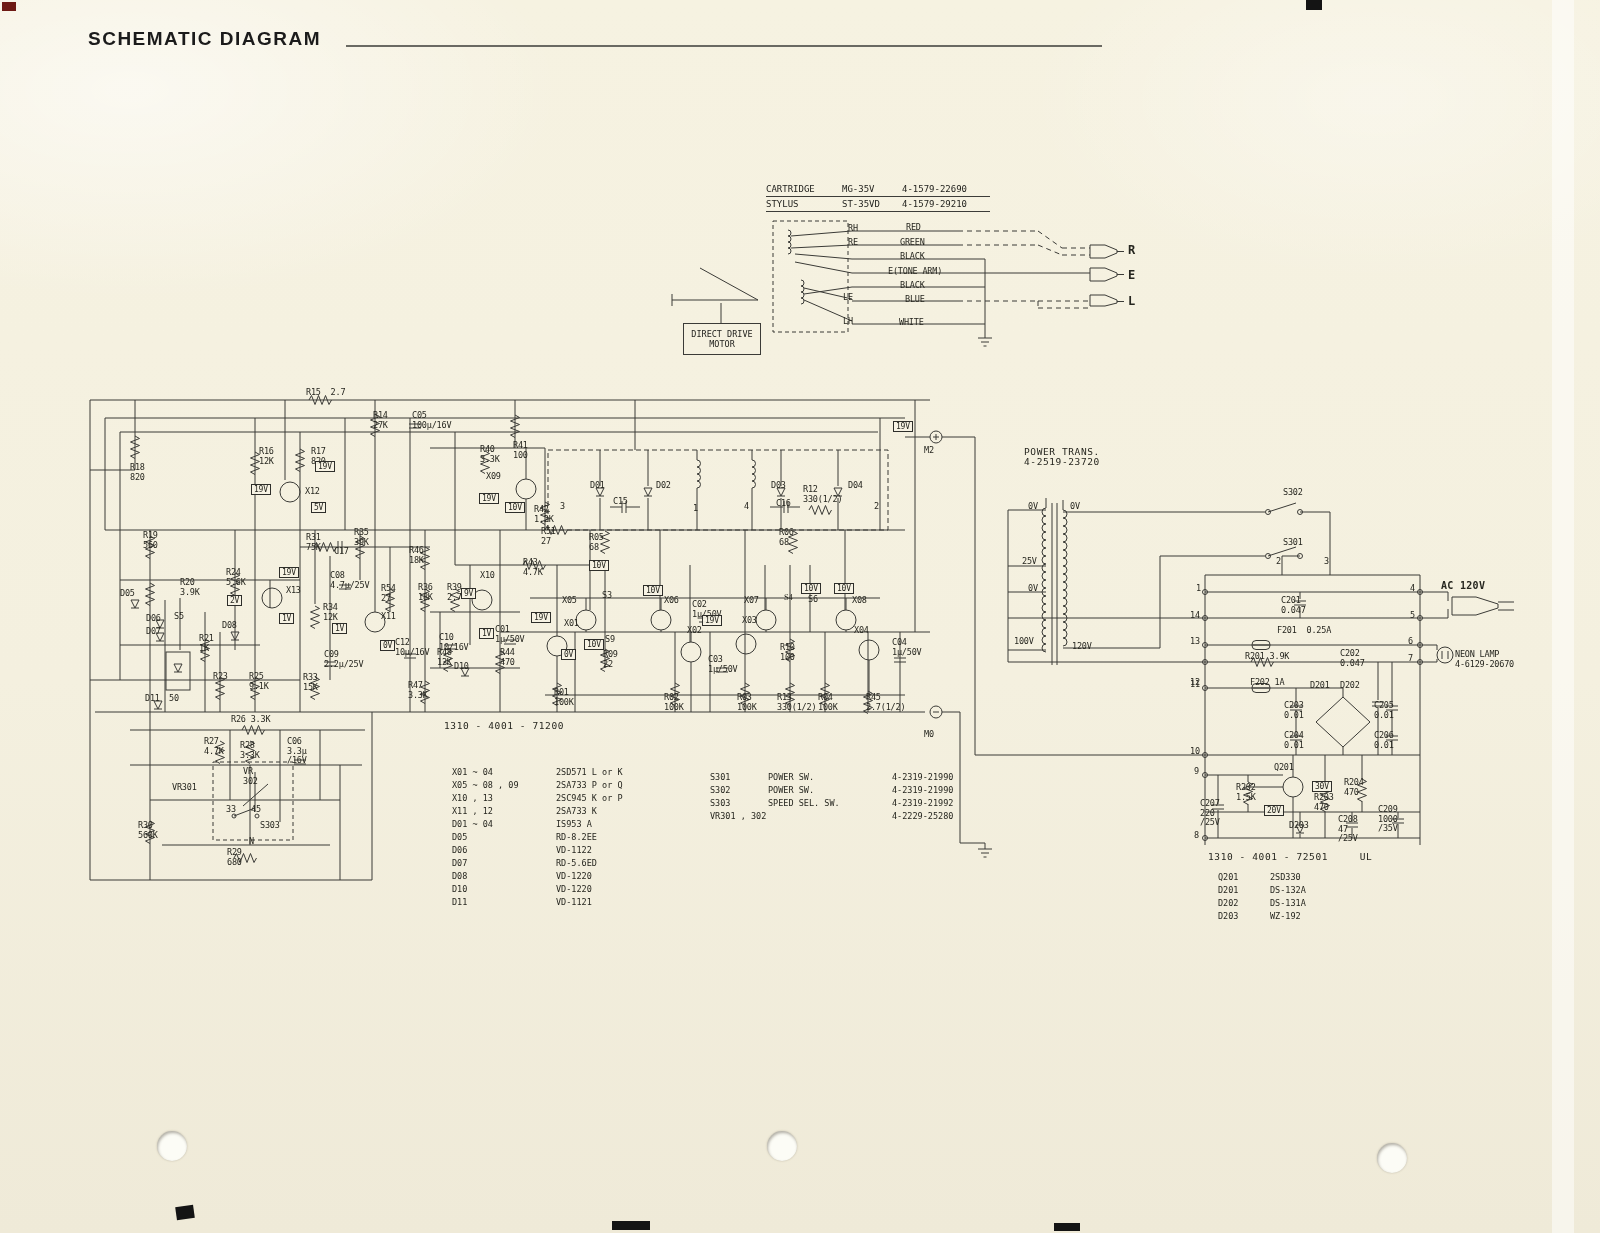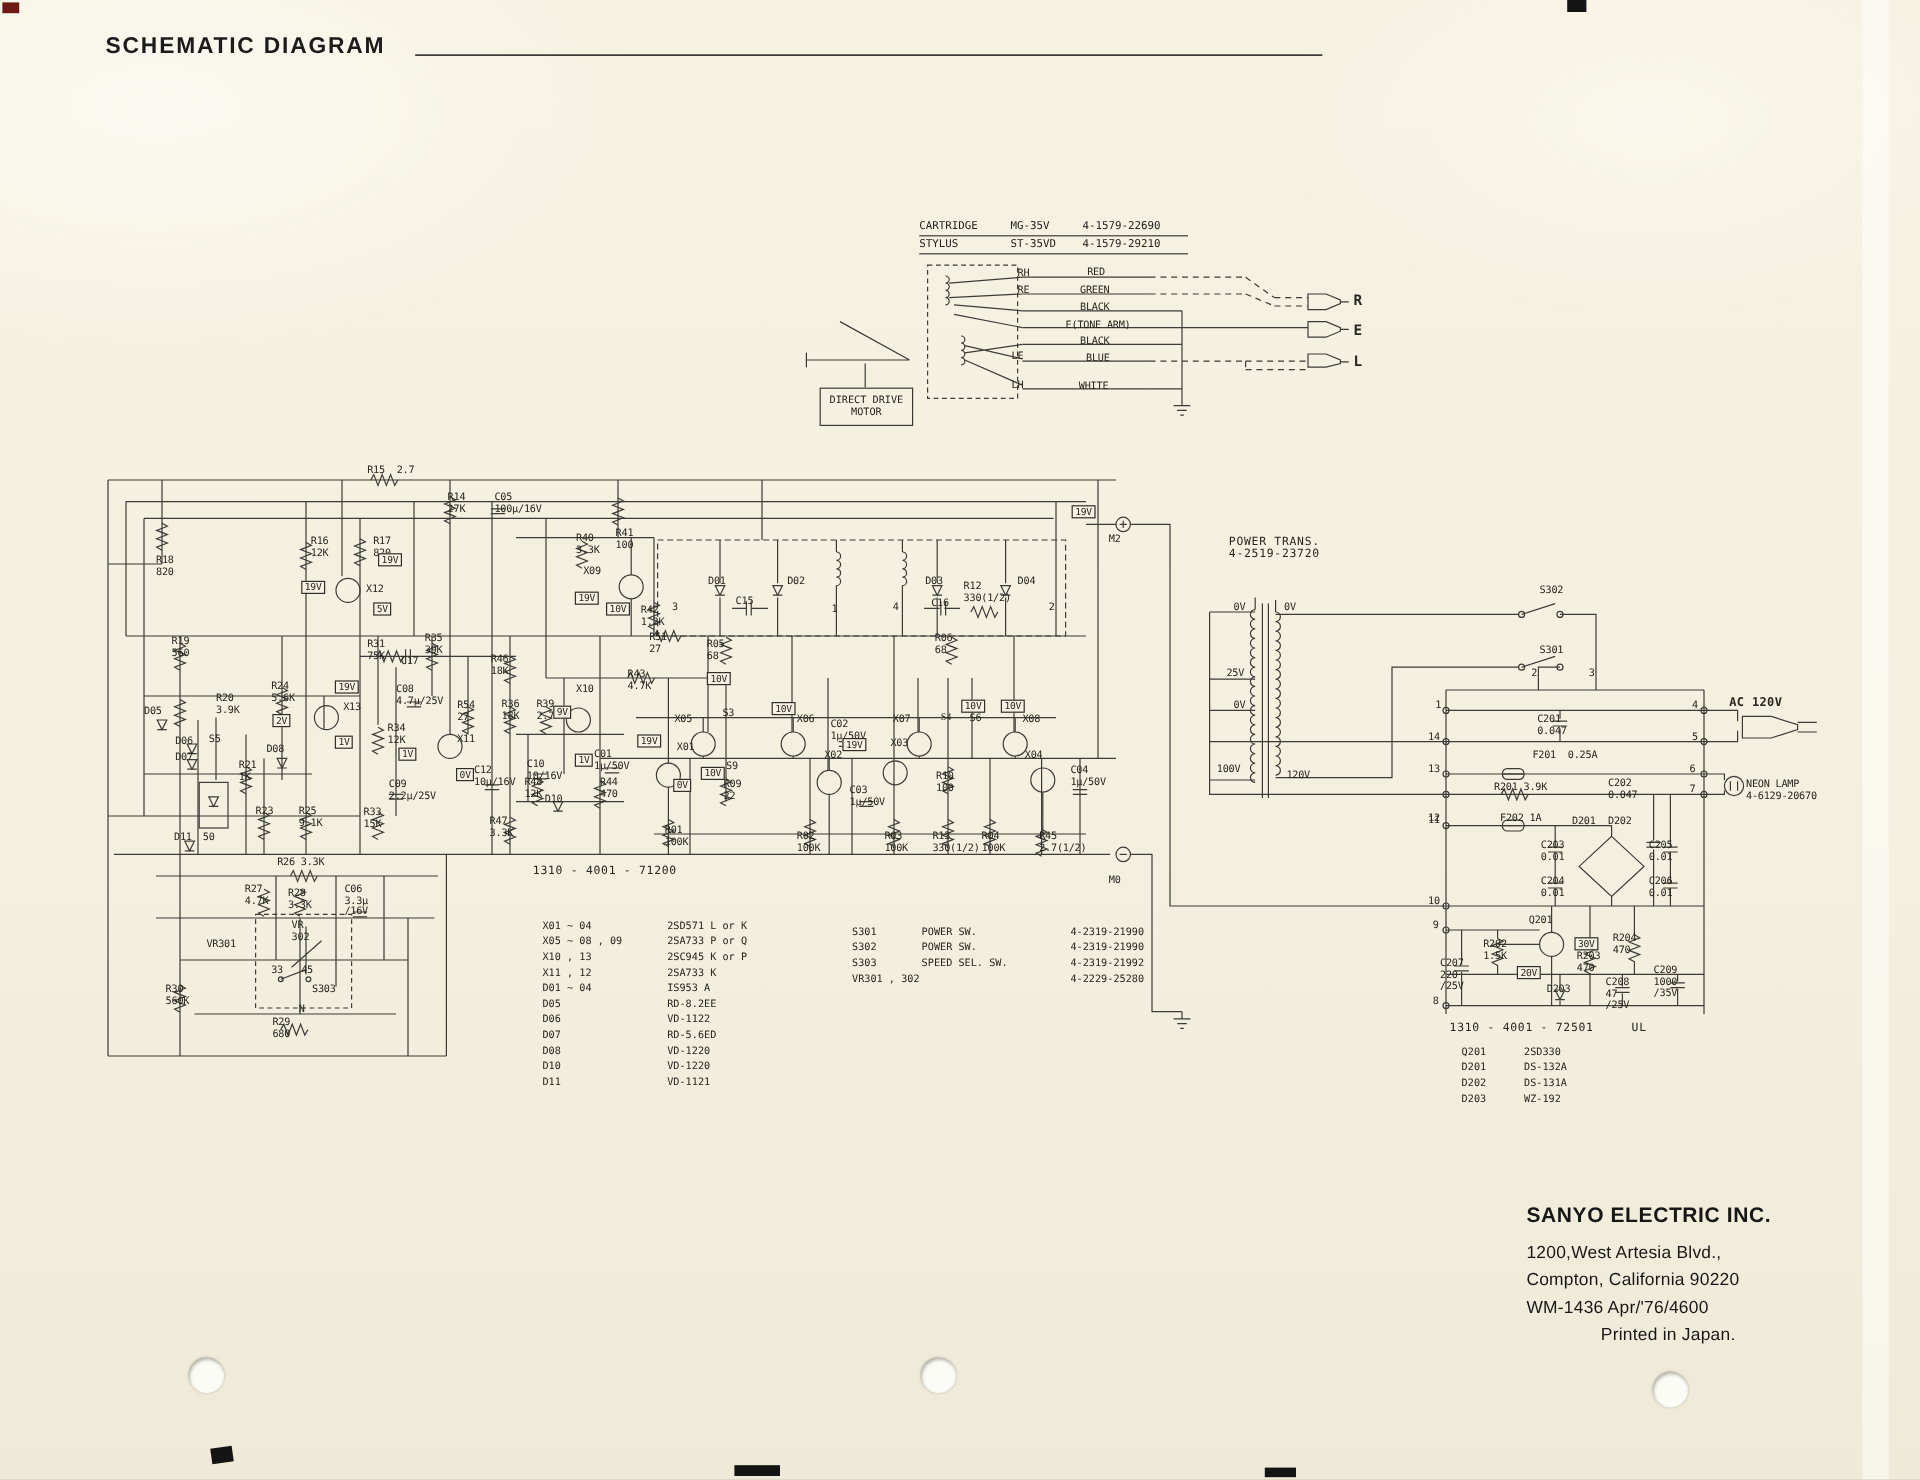--- a/index.html
+++ b/index.html
@@ -658,27 +658,20 @@
       <div class="row">
         <span class="cell">D202</span>
         <span class="cell">DS-131A</span>
       </div>
       <div class="row">
         <span class="cell">D203</span>
         <span class="cell">WZ-192</span>
       </div>
     </div>
 
-  <div class="footer">
-    <div class="company">SANYO ELECTRIC INC.</div>
-    <div class="addr">1200,West Artesia Blvd.,</div>
-    <div class="addr">Compton, California 90220</div>
-    <div class="addr">WM-1436   Apr/'76/4600</div>
-    <div class="addr printed">Printed in Japan.</div>
-  </div>
 
   <div class="hole" style="left:157px;top:1131px;"></div>
   <div class="hole" style="left:767px;top:1131px;"></div>
   <div class="hole" style="left:1377px;top:1143px;"></div>
 
   <div class="mark red" style="left:2px;top:2px;width:14px;height:9px;"></div>
   <div class="mark" style="left:1306px;top:0;width:16px;height:10px;"></div>
   <div class="mark" style="left:176px;top:1206px;width:18px;height:13px;transform:rotate(-8deg);"></div>
   <div class="mark" style="left:612px;top:1221px;width:38px;height:9px;"></div>
   <div class="mark" style="left:1054px;top:1223px;width:26px;height:8px;"></div>

